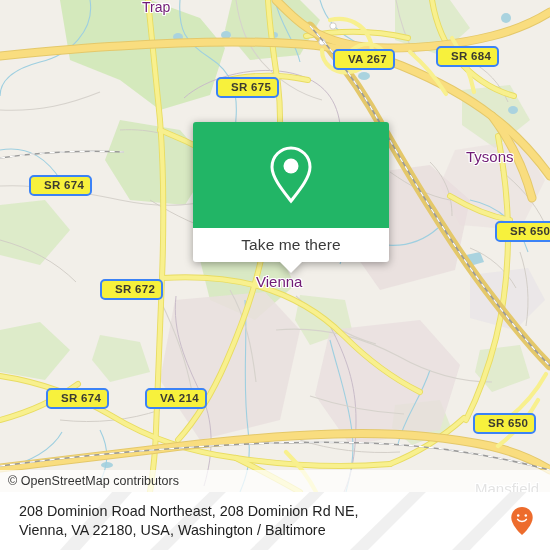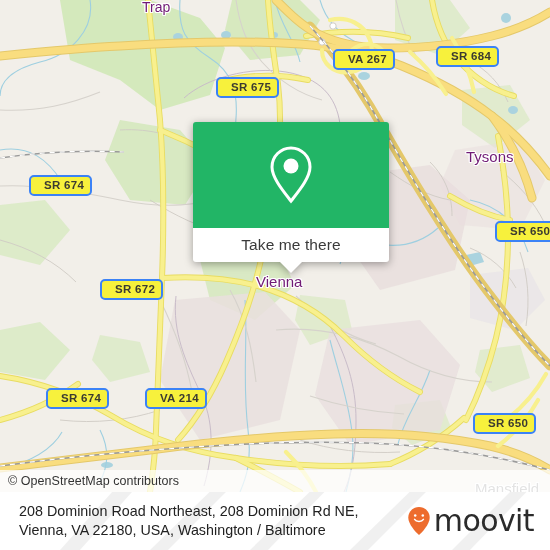--- a/index.html
+++ b/index.html
@@ -329,17 +329,16 @@
       <div>Vienna, VA 22180, USA, Washington / Baltimore</div>
     </div>
 
     <div class="brand">
       <svg class="brand-mark" viewBox="0 0 24 30">
         <path d="M12 1 C6 1 1.3 5.7 1.3 11.7 C1.3 18.2 9 26.4 12 29 C15 26.4 22.7 18.2 22.7 11.7 C22.7 5.7 18 1 12 1 Z" fill="#ed6c2d"></path>
         <circle cx="8.2" cy="9.4" r="1.25" fill="#ffffff"></circle>
         <circle cx="15.8" cy="9.4" r="1.25" fill="#ffffff"></circle>
         <path d="M7.6 13.4 C9.2 16.2 14.8 16.2 16.4 13.4" fill="none" stroke="#ffffff" stroke-width="1.5" stroke-linecap="round"></path>
       </svg>
-      <span class="brand-word">moovit</span>
     </div>
   </div>
 
 </div>
 
 </body></html>

